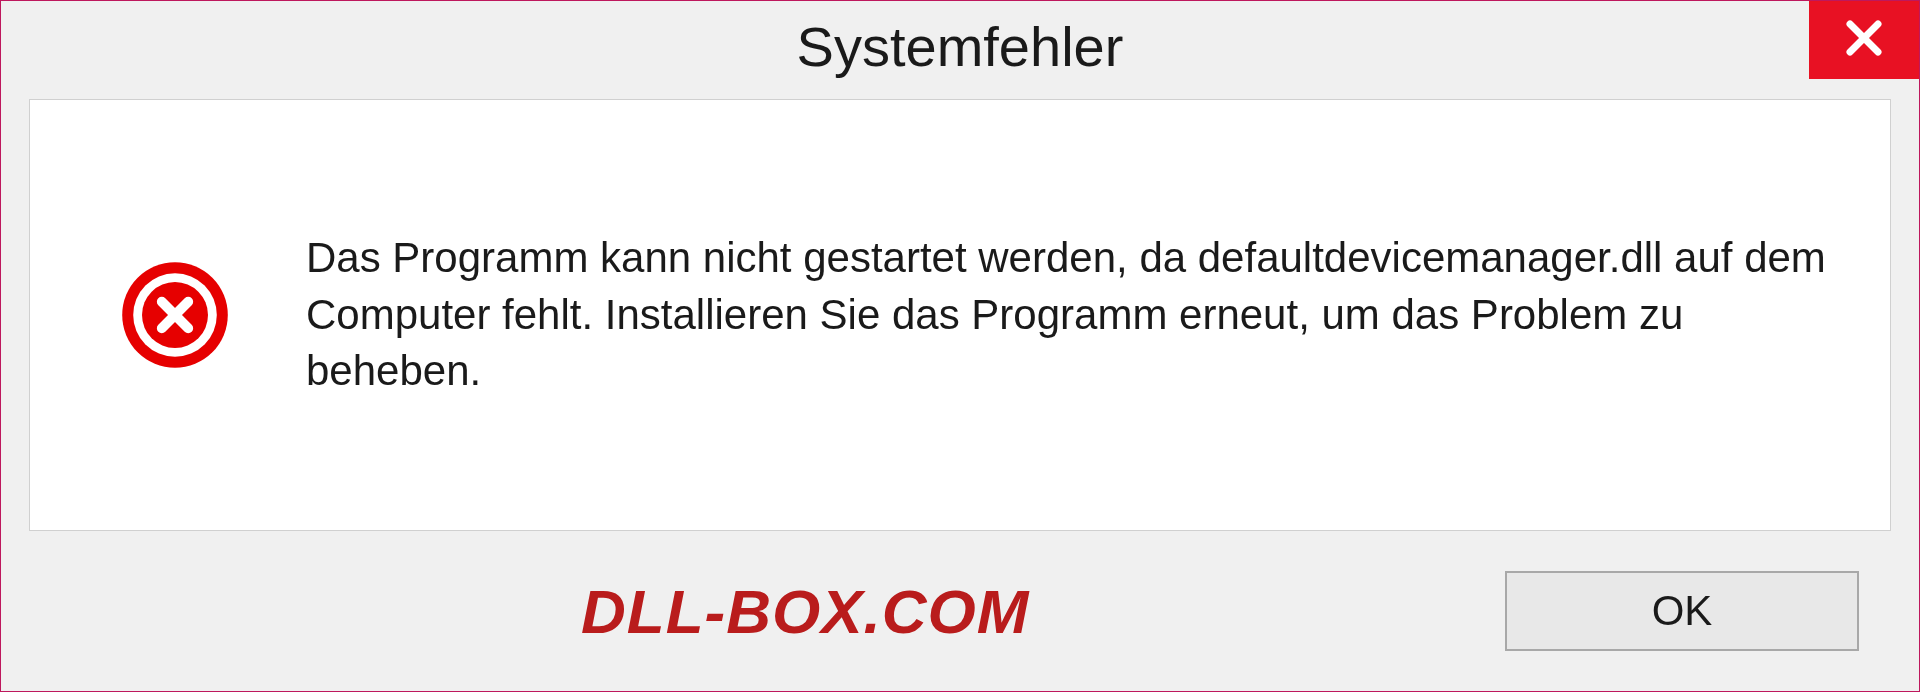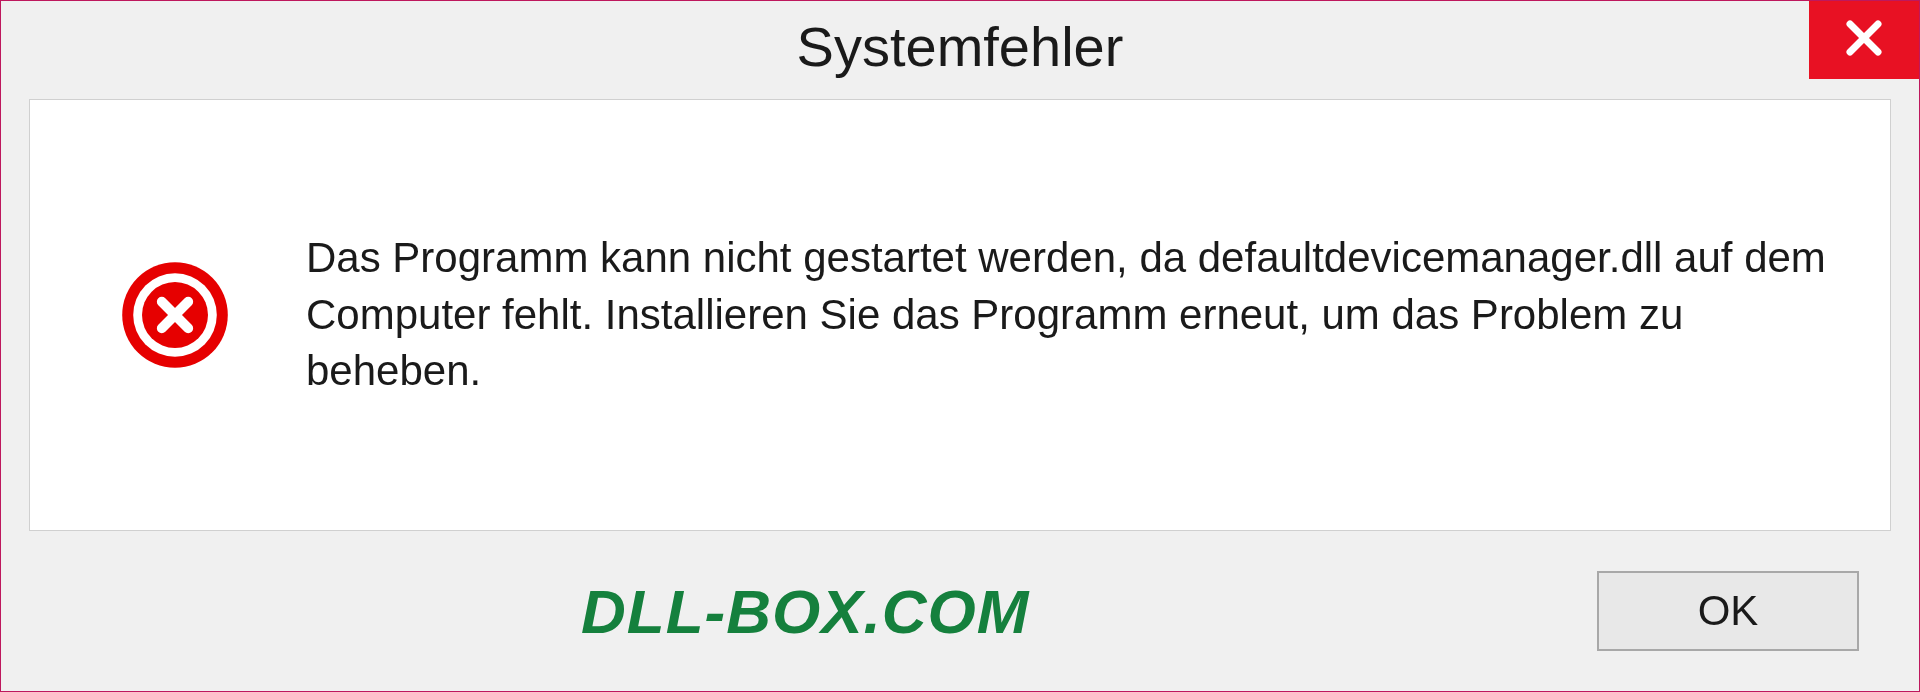--- a/index.html
+++ b/index.html
@@ -80,28 +80,28 @@
     .footer {
       height: 160px;
       display: flex;
       align-items: center;
       justify-content: space-between;
       padding: 0 60px 0 60px;
     }
     .watermark {
       font-size: 62px;
       font-weight: 800;
-      color: #15803d;
+      color: #b91c1c;
       font-style: italic;
       letter-spacing: 1px;
       font-family: Arial, sans-serif;
       padding-left: 520px;
     }
     .ok-btn {
-      width: 262px;
+      width: 354px;
       height: 80px;
       background: #e8e8e8;
       border: 2px solid #a8a8a8;
       font-size: 42px;
       color: #1a1a1a;
       display: flex;
       align-items: center;
       justify-content: center;
       cursor: pointer;
       font-family: "Segoe UI", Tahoma, Arial, sans-serif;

